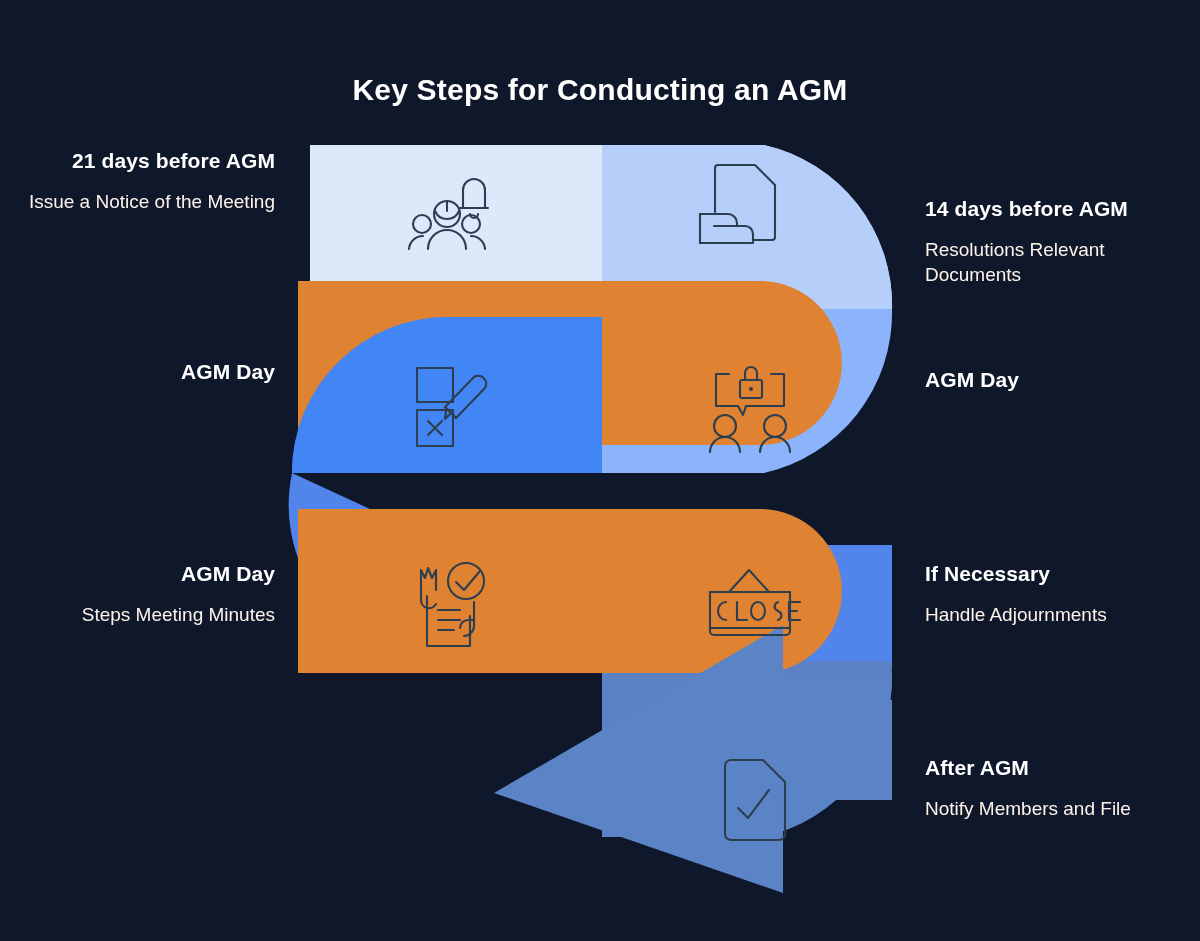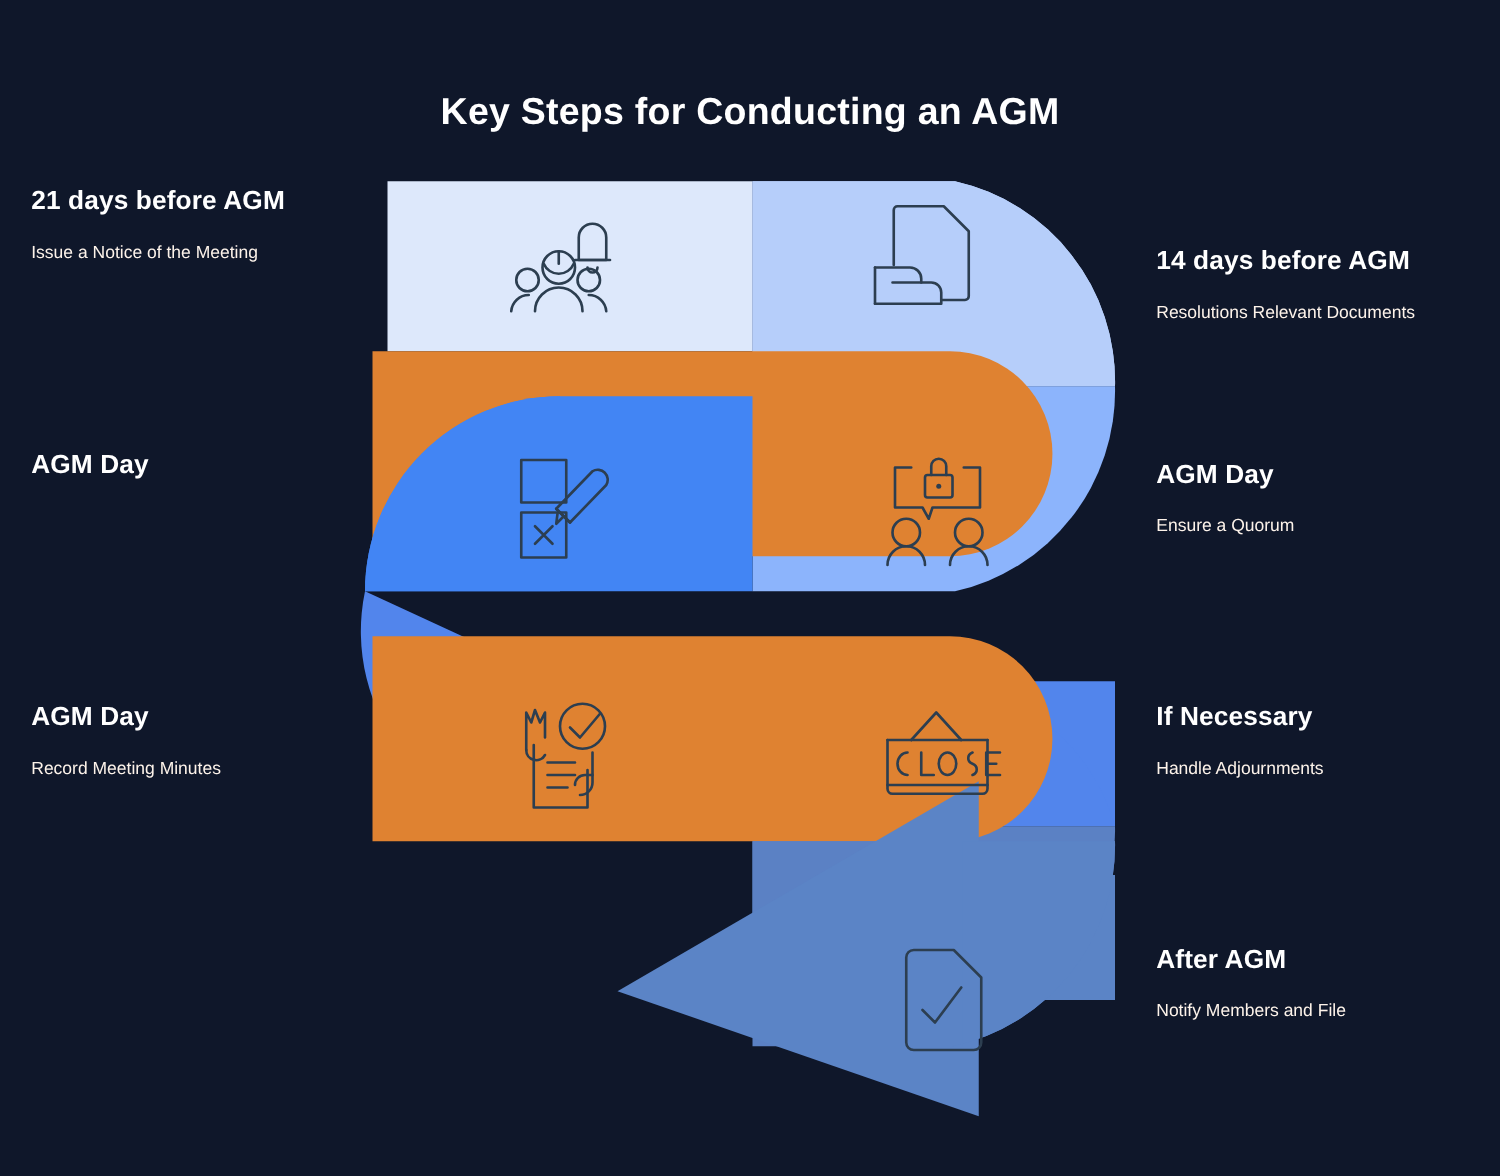--- a/index.html
+++ b/index.html
@@ -57,32 +57,32 @@
     align-items: center;
     justify-content: center;
   }
   .icon-slot svg { display: block; }
 
   
   .label-block {
     position: absolute;
     width: 250px;
   }
-  .label-block.left  { }
+  .label-block.left  { text-align: right; }
   .label-block.right { text-align: left; }
 
   .lbl-head {
     font-size: 21px;
     font-weight: bold;
     color: #ffffff;
     line-height: 28px;
     letter-spacing: 0.1px;
   }
   .lbl-sub {
-    font-size: 14px;
+    font-size: 19px;
     font-weight: normal;
     color: #fdf3ea;
     line-height: 25px;
     margin-top: 14px;
   }
 </style>
 </head>
 <body>
 
 <div id="stage">
@@ -272,31 +272,30 @@
     <div class="lbl-head">21 days before AGM</div>
     <div class="lbl-sub">Issue a Notice of the Meeting</div>
   </div>
 
   <div class="label-block left" style="left: 25px; top: 358px; z-index: 5;">
     <div class="lbl-head">AGM Day</div>
   </div>
 
   <div class="label-block left" style="left: 25px; top: 560px; z-index: 5;">
     <div class="lbl-head">AGM Day</div>
-    <div class="lbl-sub">Record Meeting Minutes</div>
+    <div class="lbl-sub">Steps Meeting Minutes</div>
   </div>
 
   <div class="label-block right" style="left: 925px; top: 147px; z-index: 5; margin-top: 48px;">
     <div class="lbl-head">14 days before AGM</div>
     <div class="lbl-sub">Resolutions Relevant Documents</div>
   </div>
 
   <div class="label-block right" style="left: 925px; top: 366px; z-index: 5;">
     <div class="lbl-head">AGM Day</div>
-    <div class="lbl-sub">Ensure a Quorum</div>
   </div>
 
   <div class="label-block right" style="left: 925px; top: 754px; z-index: 5;">
     <div class="lbl-head">After AGM</div>
     <div class="lbl-sub">Notify Members and File</div>
   </div>
 
   <div class="label-block right" style="left: 925px; top: 560px; z-index: 5;">
     <div class="lbl-head">If Necessary</div>
     <div class="lbl-sub">Handle Adjournments</div>

